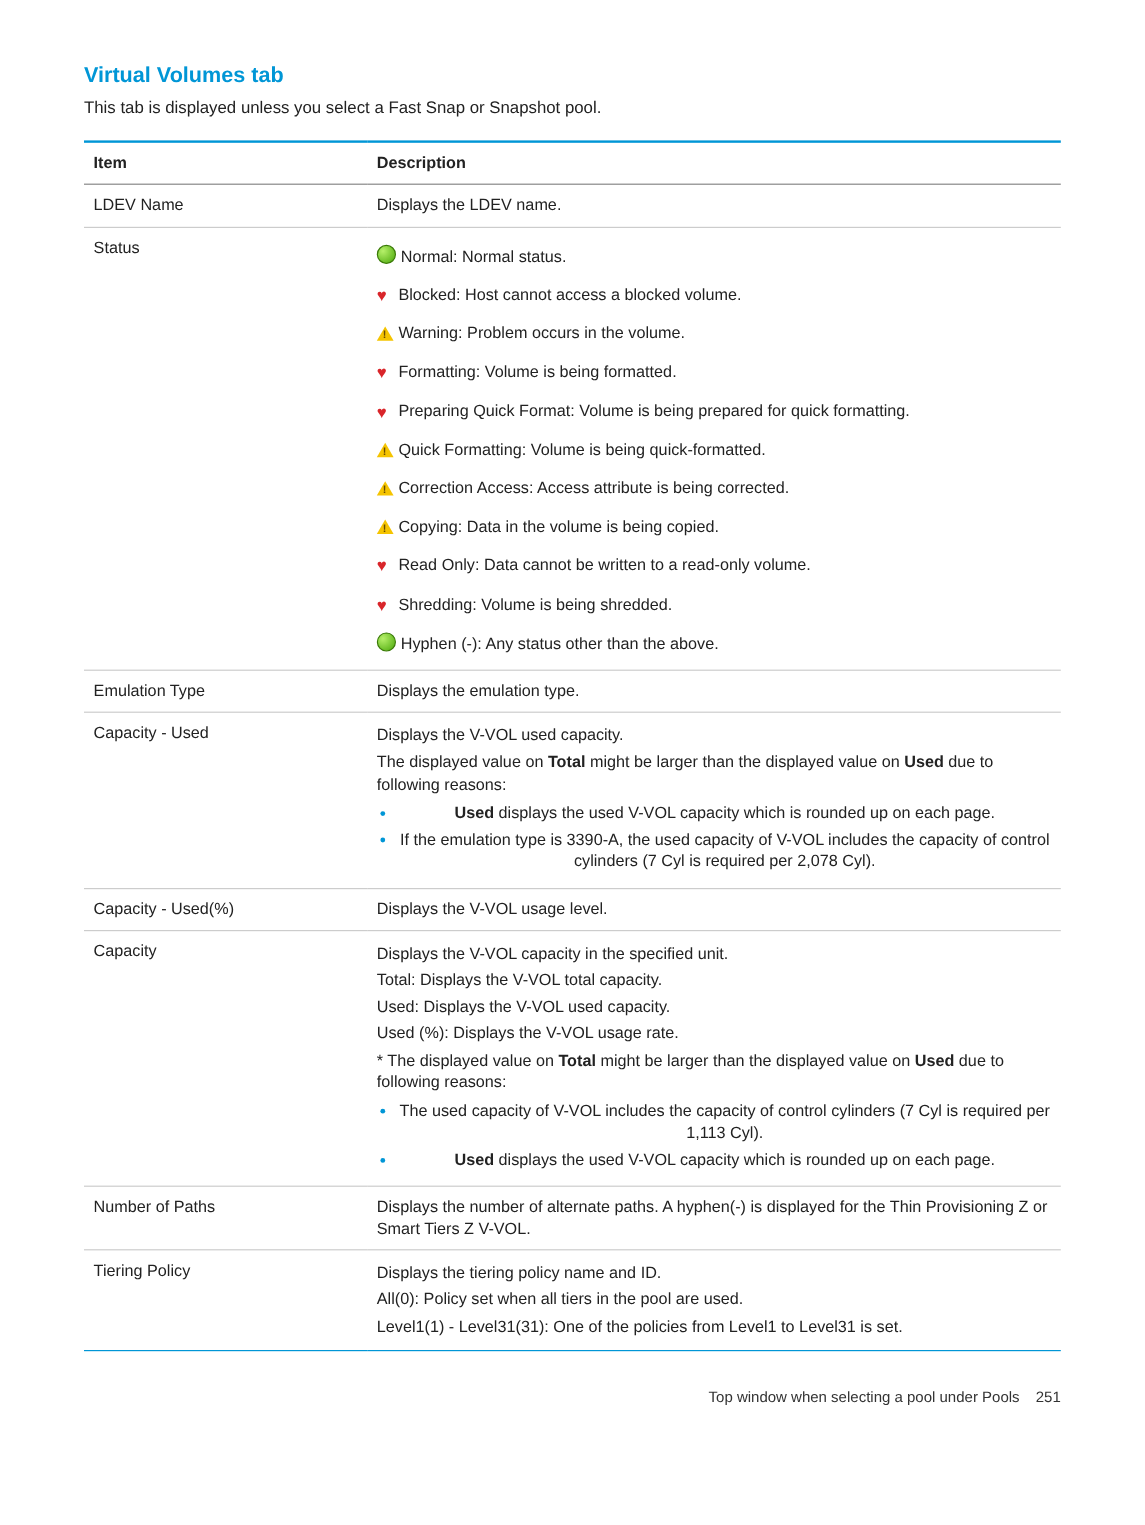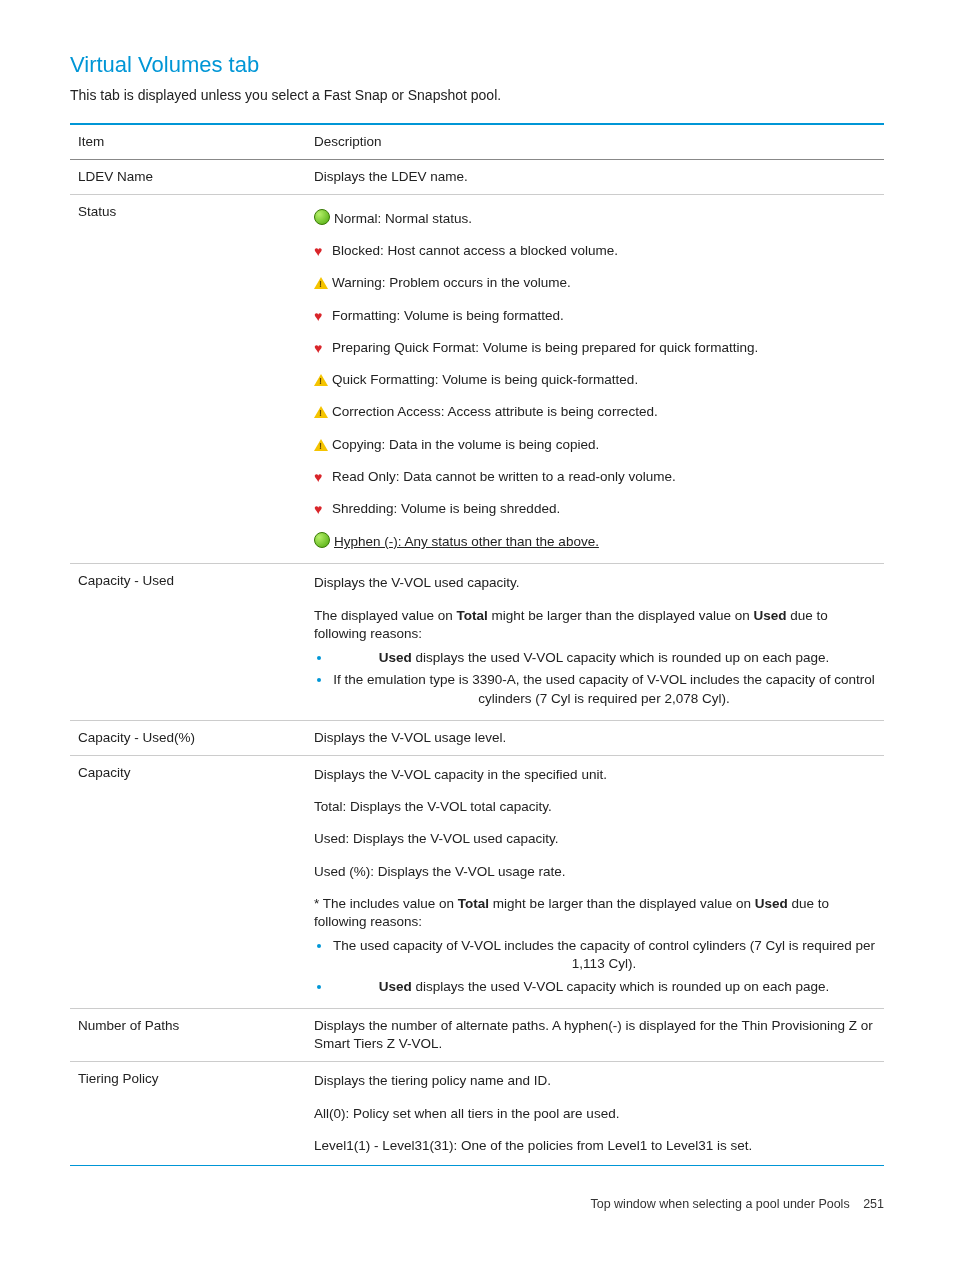--- a/index.html
+++ b/index.html
@@ -6,54 +6,54 @@
     font-family: Arial, Helvetica, sans-serif;
     font-size: 14px;
     color: #222;
     margin: 0;
     padding: 50px 70px 40px 70px;
     width: 954px;
     box-sizing: border-box;
     line-height: 1.35;
   }
   h2.section-title {
-    font-weight: normal;
+    font-weight: bold;
     color: #0096d6;
-    font-size: 22px;
+    font-size: 18px;
     margin: 0 0 6px 0;
   }
   .lead {
     margin: 0 0 18px 0;
   }
   table {
     border-collapse: collapse;
     width: 100%;
     border-top: 2px solid #0096d6;
     border-bottom: 1px solid #0096d6;
   }
   th, td {
     text-align: left;
     vertical-align: top;
     padding: 8px 8px;
     font-size: 13.5px;
   }
   th {
-    font-weight: normal;
+    font-weight: bold;
     border-bottom: 1px solid #888;
   }
   td {
     border-top: 1px solid #ccc;
   }
   td.item-col {
     width: 220px;
   }
   .status-line {
     margin: 6px 0 14px 0;
   }
-  .status-line:last-child { margin-bottom: 4px; text-decoration: underline; }
+  .status-line:last-child { margin-bottom: 4px; }
   .icon {
     display: inline-block;
     width: 14px;
     height: 14px;
     vertical-align: -2px;
     margin-right: 4px;
   }
   .icon-normal {
     border-radius: 50%;
     background: radial-gradient(circle at 30% 30%, #b6f06a, #4aa80a);
@@ -98,21 +98,21 @@
     color: #0096d6;
   }
   .footer {
     text-align: right;
     font-size: 12.5px;
     color: #333;
     margin-top: 30px;
   }
   .footer .pnum { margin-left: 10px; }
   .para { margin: 2px 0; }
-  .para + .para { margin-top: 14px; }
+  .para + .para { margin-top: 4px; }
   .bold { font-weight: bold; }
 </style>
 </head>
 <body>
 
 <h2 class="section-title">Virtual Volumes tab</h2>
 <p class="lead">This tab is displayed unless you select a Fast Snap or Snapshot pool.</p>
 
 <table>
   <thead>
@@ -136,20 +136,24 @@
         <div class="status-line"><span class="icon icon-red-heart"></span><span>Preparing Quick Format: Volume is being prepared for quick formatting.</span></div>
         <div class="status-line"><span class="icon icon-warning"></span><span>Quick Formatting: Volume is being quick-formatted.</span></div>
         <div class="status-line"><span class="icon icon-warning"></span><span>Correction Access: Access attribute is being corrected.</span></div>
         <div class="status-line"><span class="icon icon-warning"></span><span>Copying: Data in the volume is being copied.</span></div>
         <div class="status-line"><span class="icon icon-red-heart"></span><span>Read Only: Data cannot be written to a read-only volume.</span></div>
         <div class="status-line"><span class="icon icon-red-heart"></span><span>Shredding: Volume is being shredded.</span></div>
         <div class="status-line"><span class="icon icon-normal"></span><span>Hyphen (-): Any status other than the above.</span></div>
       </td>
     </tr>
     <tr>
+      <td class="item-col">Emulation Type</td>
+      <td>Displays the emulation type.</td>
+    </tr>
+    <tr>
       <td class="item-col">Capacity - Used</td>
       <td>
         <div class="para">Displays the V-VOL used capacity.</div>
         <div class="para">
           <span>The displayed value on </span><span class="bold">Total</span><span> might be larger than the displayed value on </span><span class="bold">Used</span><span> due to following reasons:</span>
         </div>
         <ul class="bullets">
           <li><span class="bold">Used</span><span> displays the used V-VOL capacity which is rounded up on each page.</span></li>
           <li>If the emulation type is 3390-A, the used capacity of V-VOL includes the capacity of control cylinders (7 Cyl is required per 2,078 Cyl).</li>
         </ul>
@@ -160,21 +164,21 @@
       <td>Displays the V-VOL usage level.</td>
     </tr>
     <tr>
       <td class="item-col">Capacity</td>
       <td>
         <div class="para">Displays the V-VOL capacity in the specified unit.</div>
         <div class="para">Total: Displays the V-VOL total capacity.</div>
         <div class="para">Used: Displays the V-VOL used capacity.</div>
         <div class="para">Used (%): Displays the V-VOL usage rate.</div>
         <div class="para">
-          <span>* The includes value on </span><span class="bold">Total</span><span> might be larger than the displayed value on </span><span class="bold">Used</span><span> due to following reasons:</span>
+          <span>* The displayed value on </span><span class="bold">Total</span><span> might be larger than the displayed value on </span><span class="bold">Used</span><span> due to following reasons:</span>
         </div>
         <ul class="bullets">
           <li>The used capacity of V-VOL includes the capacity of control cylinders (7 Cyl is required per 1,113 Cyl).</li>
           <li><span class="bold">Used</span><span> displays the used V-VOL capacity which is rounded up on each page.</span></li>
         </ul>
       </td>
     </tr>
     <tr>
       <td class="item-col">Number of Paths</td>
       <td>Displays the number of alternate paths. A hyphen(-) is displayed for the Thin Provisioning Z or Smart Tiers Z V-VOL.</td>

